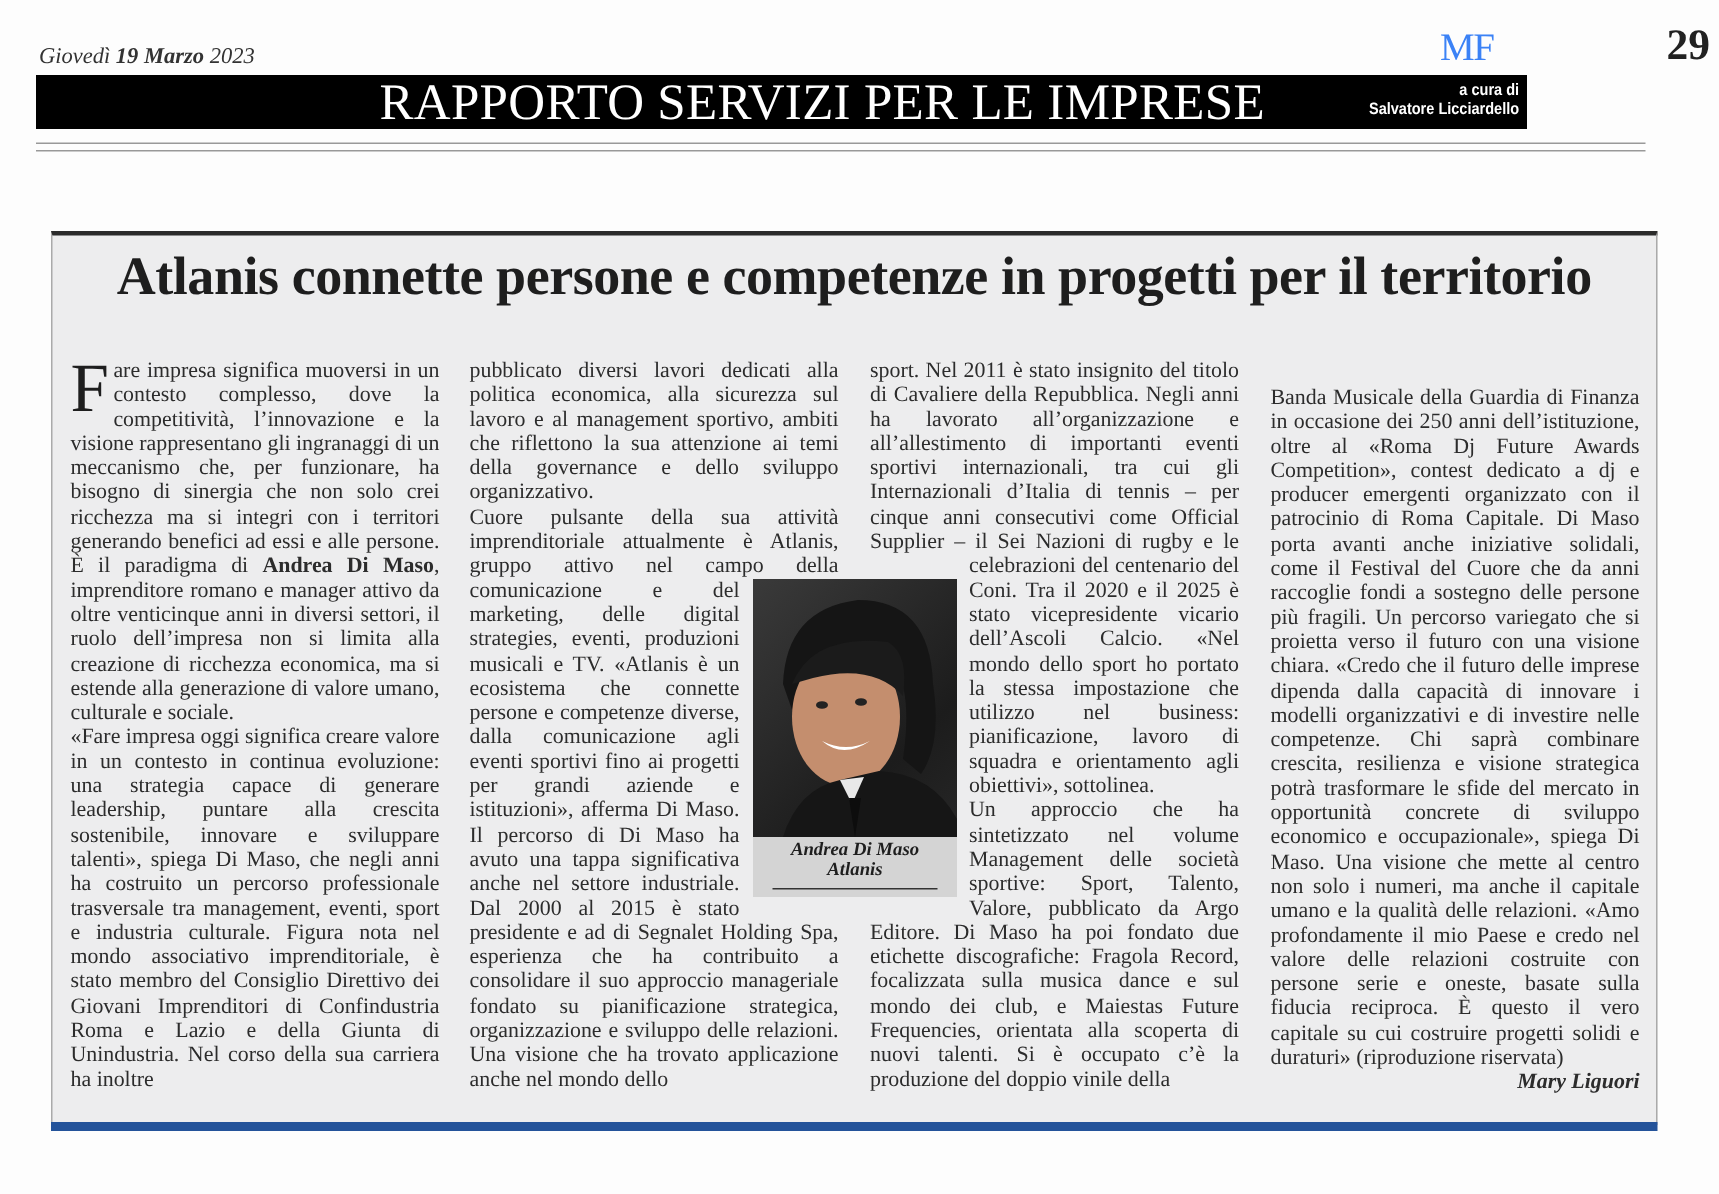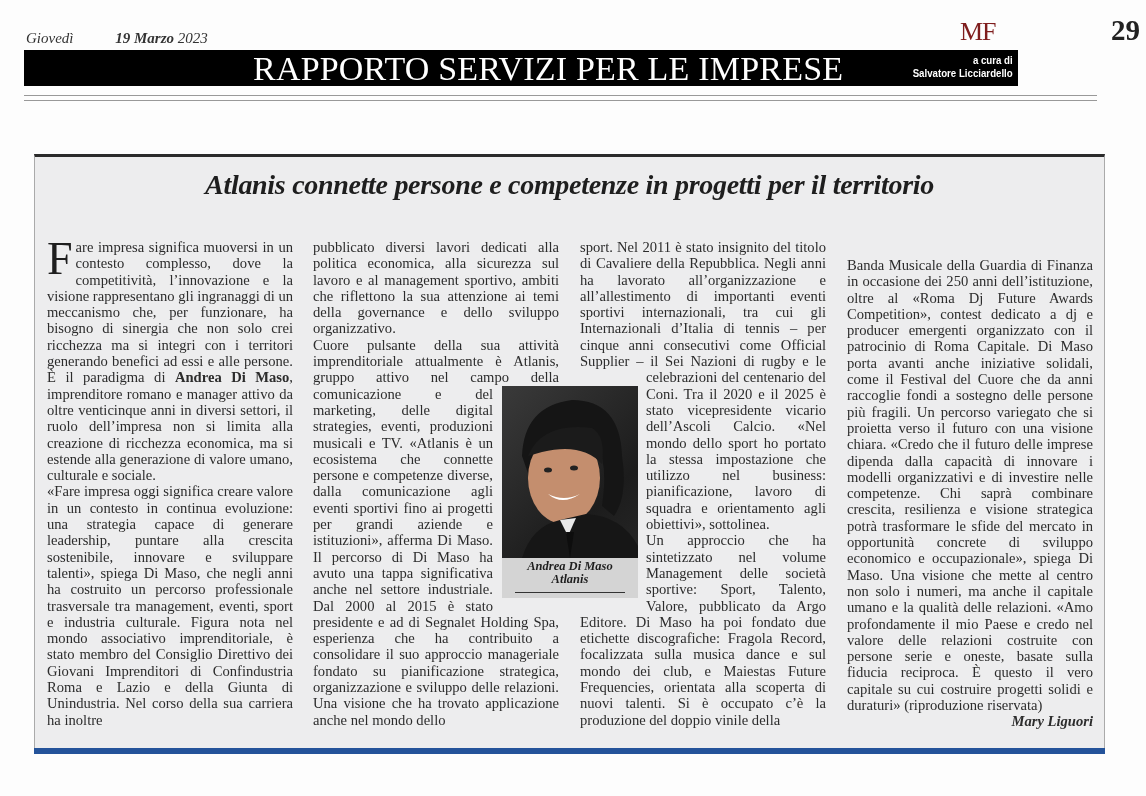--- a/index.html
+++ b/index.html
@@ -3,23 +3,23 @@
 <meta charset="utf-8">
 <style>
   html, body { margin:0; padding:0; }
   body {
     width:1146px; height:796px; background:#fdfdfd; position:relative; overflow:hidden;
     font-family:"Liberation Serif", serif; color:#2a2a2a;
   }
   .date {
     position:absolute; left:26px; top:30px; font-size:15px; font-style:italic; color:#333;
   }
-  .date b { font-weight:bold;margin-left:38px; }
+  .date b { font-weight:bold; }
   .mf {
-    position:absolute; left:960px; top:17px; font-size:26px; color:#7f1d1d; letter-spacing:-1px;
+    position:absolute; left:960px; top:17px; font-size:26px; color:#3b82f6; letter-spacing:-1px;
   }
   .pageno {
     position:absolute; left:1064px; top:14px; font-size:29px; font-weight:bold; color:#222;margin-left:47px;
   }
   .banner {
     position:absolute; left:24px; top:50px; width:994px; height:36px; background:#000000;
   }
   .banner-title {
     position:absolute; left:229px; top:1px; font-size:34px; color:#fff; letter-spacing:0.2px; line-height:36px;
   }
@@ -34,21 +34,21 @@
   .article {
     position:absolute; left:34px; top:154px; width:1071px; height:596px;
     background:#ededee; border-top:3px solid #2b2b2b; border-left:1px solid #aaa; border-right:1px solid #aaa;
     box-sizing:border-box;
   }
   .article-bottom {
     position:absolute; left:34px; top:748px; width:1071px; height:6px; background:#24539a;
   }
   .headline {
     position:absolute; left:0; width:100%; text-align:center; font-weight:bold;
-    font-size:28px; color:#1e1e1e; letter-spacing:-0.3px; line-height:31px;font-style:italic;
+    font-size:36px; color:#1e1e1e; letter-spacing:-0.3px; line-height:31px;
   }
   .h1 { top:12px; }
   .h2 { top:43px; }
 
   .col {
     position:absolute; top:82px; width:246px; font-size:14.6px; line-height:16.3px;
     text-align:justify; color:#2c2c2c; hyphens:manual;
   }
   .col p { margin:0; }
   .c1 { left:12px; }

